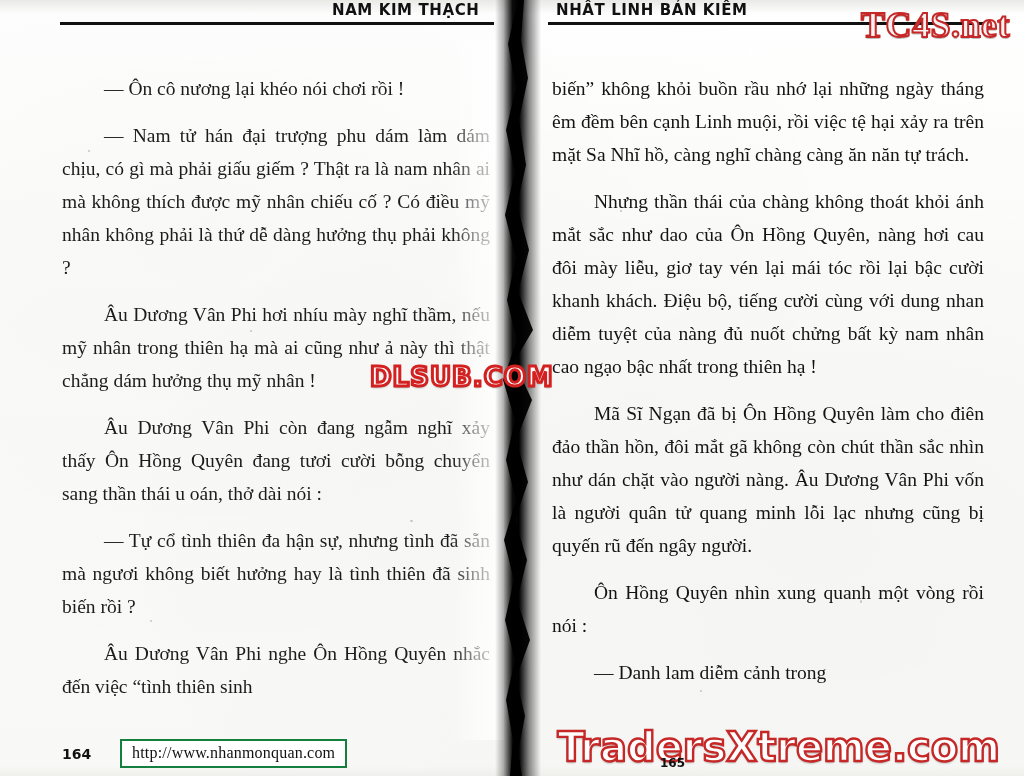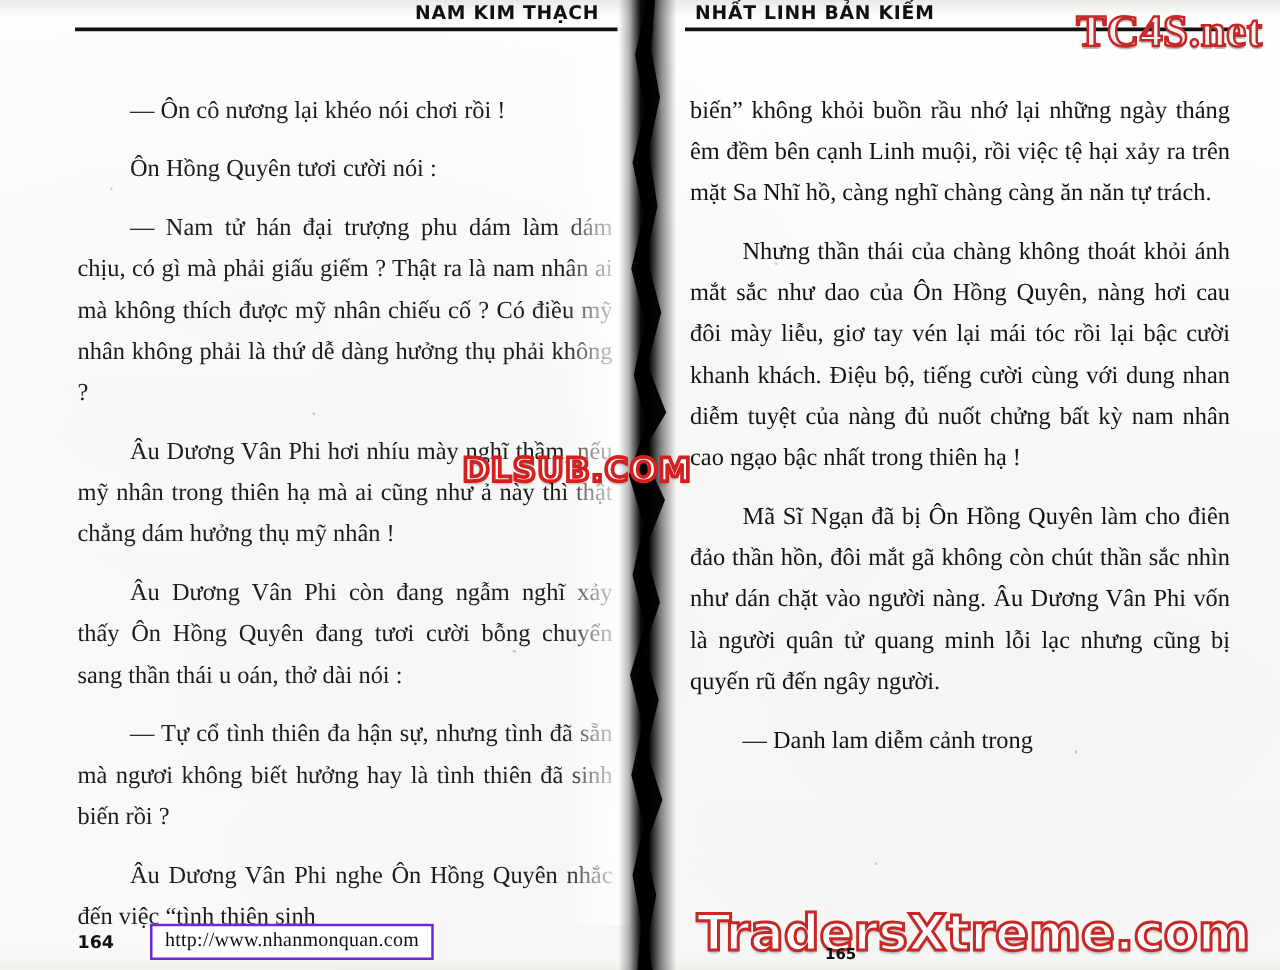--- a/index.html
+++ b/index.html
@@ -169,21 +169,21 @@
     font-weight: 700;
     color: #111;
   }
   .folio-left  { left: 62px;  bottom: 14px; font-size: 14px; }
   .folio-right { left: 660px; bottom: 6px;  font-size: 12px; }
 
   .url-box {
     position: absolute;
     left: 120px;
     bottom: 8px;
-    border: 2px solid #6d28d9;
+    border: 2px solid #15803d;
     padding: 3px 10px 4px 10px;
     background: #ffffff;
     font-family: "Liberation Serif", serif;
     font-size: 16px;
     color: #111;
     letter-spacing: 0.2px;
   }
 
   
   .speck {
@@ -203,32 +203,32 @@
   <div class="edge-top"></div>
   <div class="edge-bottom"></div>
 
   <div class="hdr hdr-left">NAM KIM THẠCH</div>
   <div class="hdr hdr-right">NHẤT LINH BẢN KIẾM</div>
   <div class="hdr-rule hdr-rule-left"></div>
   <div class="hdr-rule hdr-rule-right"></div>
 
   <div class="col col-left">
     <p class="dash">— Ôn cô nương lại khéo nói chơi rồi !</p>
-    <p>Ôn Hồng Quyên tươi cười nói :</p>
     <p class="dash">— Nam tử hán đại trượng phu dám làm dám chịu, có gì mà phải giấu giếm ? Thật ra là nam nhân ai mà không thích được mỹ nhân chiếu cố ? Có điều mỹ nhân không phải là thứ dễ dàng hưởng thụ phải không ?</p>
     <p>Âu Dương Vân Phi hơi nhíu mày nghĩ thầm, nếu mỹ nhân trong thiên hạ mà ai cũng như ả này thì thật chẳng dám hưởng thụ mỹ nhân !</p>
     <p>Âu Dương Vân Phi còn đang ngẫm nghĩ xảy thấy Ôn Hồng Quyên đang tươi cười bỗng chuyển sang thần thái u oán, thở dài nói :</p>
     <p class="dash">— Tự cổ tình thiên đa hận sự, nhưng tình đã sẵn mà ngươi không biết hưởng hay là tình thiên đã sinh biến rồi ?</p>
     <p>Âu Dương Vân Phi nghe Ôn Hồng Quyên nhắc đến việc “tình thiên sinh</p>
   </div>
 
   <div class="col col-right">
     <p class="noindent">biến” không khỏi buồn rầu nhớ lại những ngày tháng êm đềm bên cạnh Linh muội, rồi việc tệ hại xảy ra trên mặt Sa Nhĩ hồ, càng nghĩ chàng càng ăn năn tự trách.</p>
     <p>Nhưng thần thái của chàng không thoát khỏi ánh mắt sắc như dao của Ôn Hồng Quyên, nàng hơi cau đôi mày liễu, giơ tay vén lại mái tóc rồi lại bậc cười khanh khách. Điệu bộ, tiếng cười cùng với dung nhan diễm tuyệt của nàng đủ nuốt chửng bất kỳ nam nhân cao ngạo bậc nhất trong thiên hạ !</p>
     <p>Mã Sĩ Ngạn đã bị Ôn Hồng Quyên làm cho điên đảo thần hồn, đôi mắt gã không còn chút thần sắc nhìn như dán chặt vào người nàng. Âu Dương Vân Phi vốn là người quân tử quang minh lỗi lạc nhưng cũng bị quyến rũ đến ngây người.</p>
+    <p>Ôn Hồng Quyên nhìn xung quanh một vòng rồi nói :</p>
     <p class="dash">— Danh lam diễm cảnh trong</p>
   </div>
 
   <div class="smudge-left"></div>
 
   <div class="gutter"></div>
   <svg class="gutter-ragged" width="58" height="776" viewBox="0 0 58 776" preserveAspectRatio="none">
     <path d="M30,0 L36,0 L33,40 L40,78 L31,120 L38,165 L29,205 L41,250 L30,292
              L45,330 L26,362 L44,400 L28,440 L40,482 L27,520 L39,560 L29,600
              L42,640 L28,678 L37,716 L30,752 L34,776 L22,776 L25,740 L18,700

